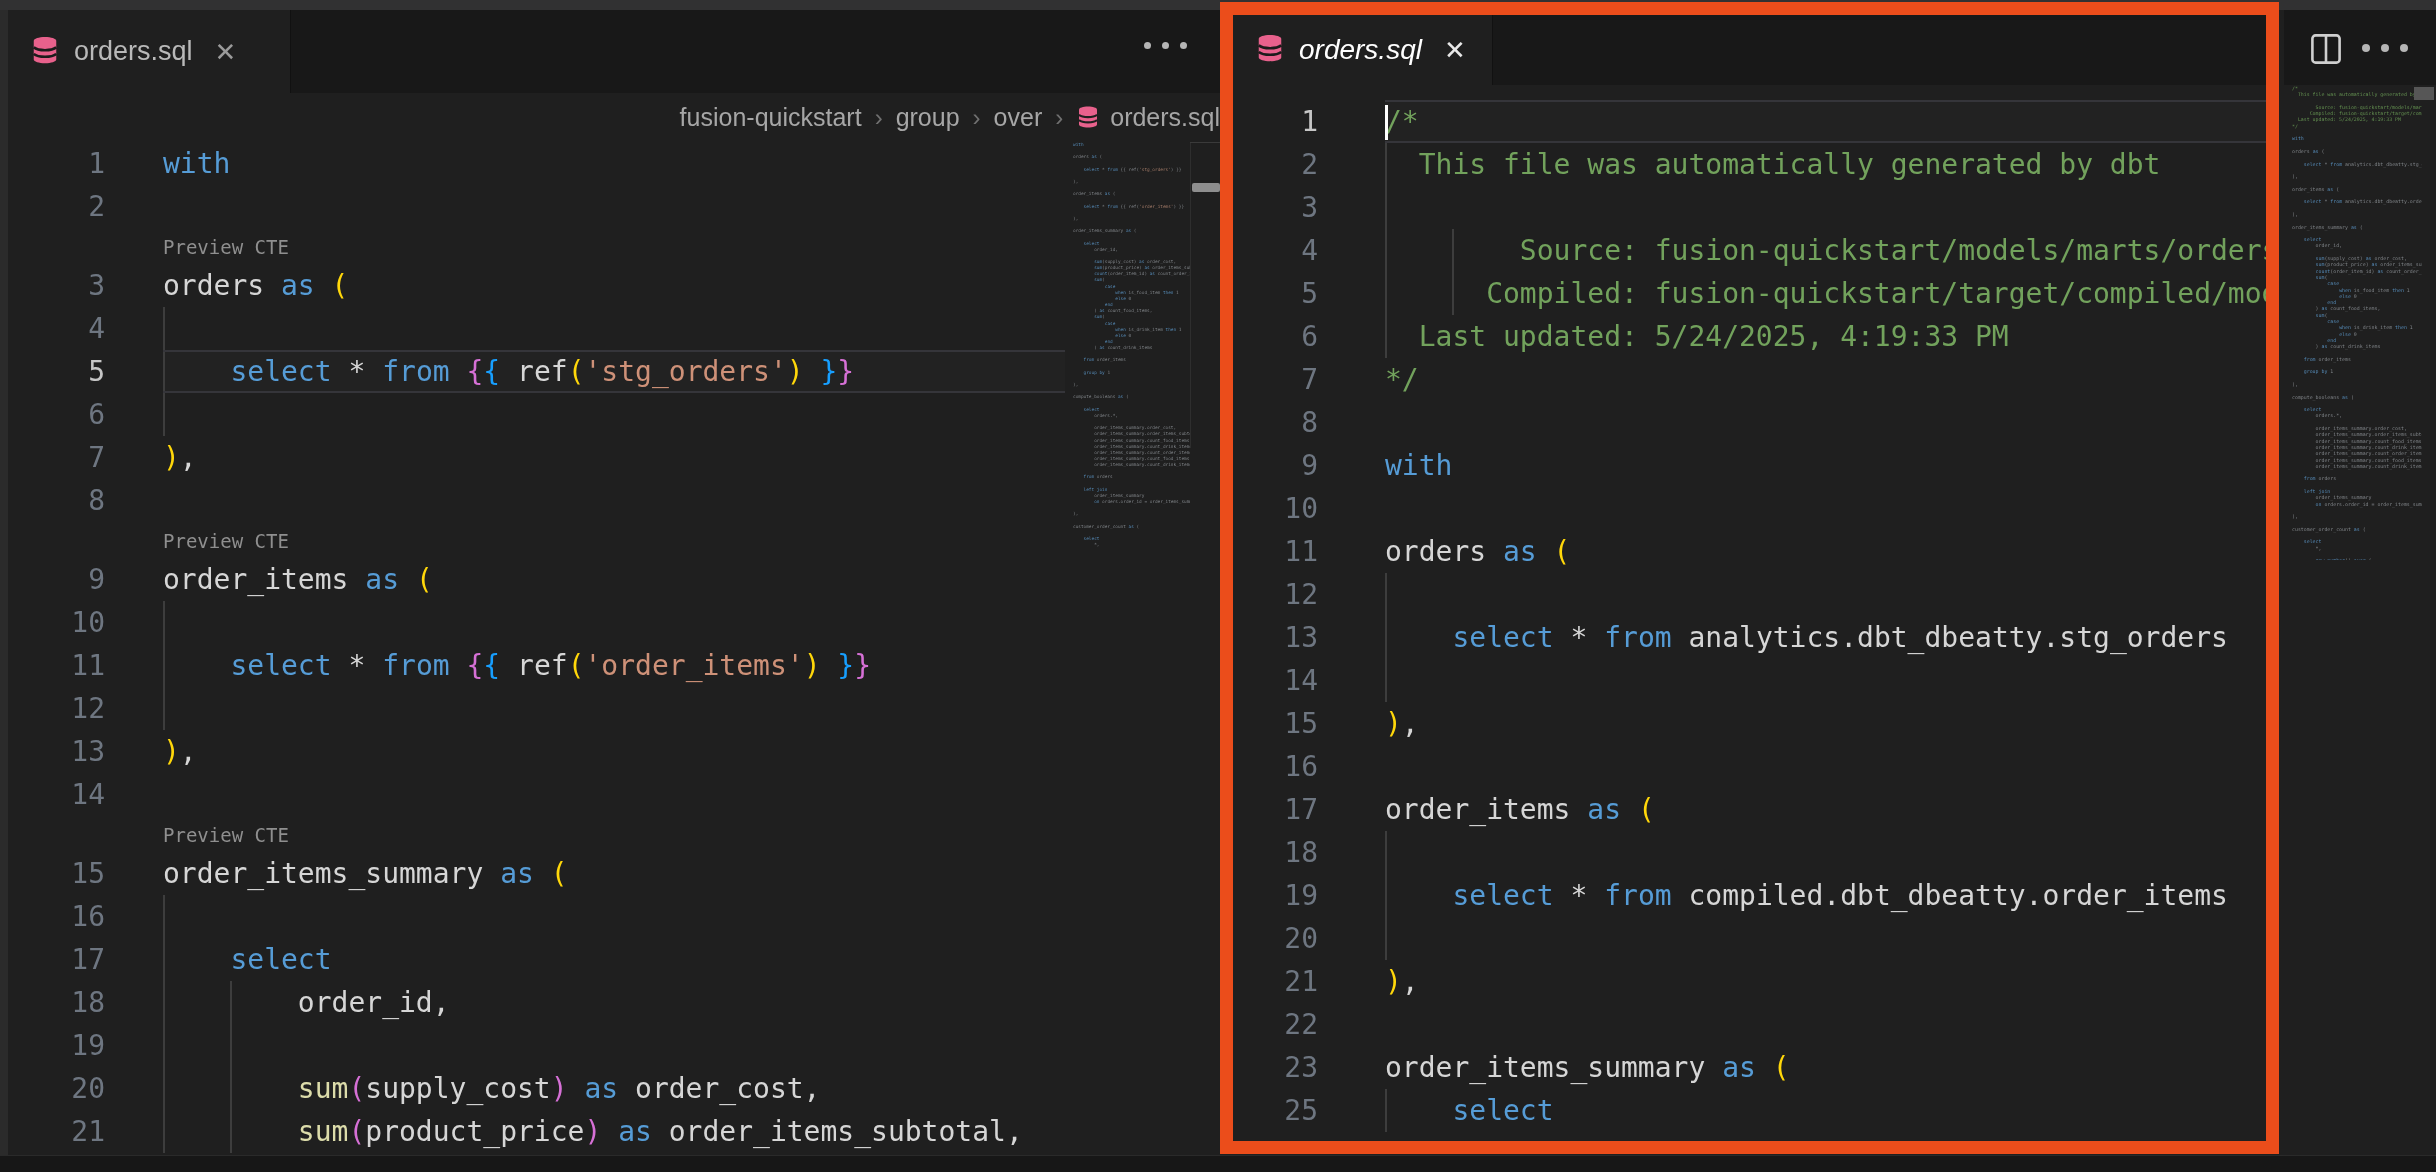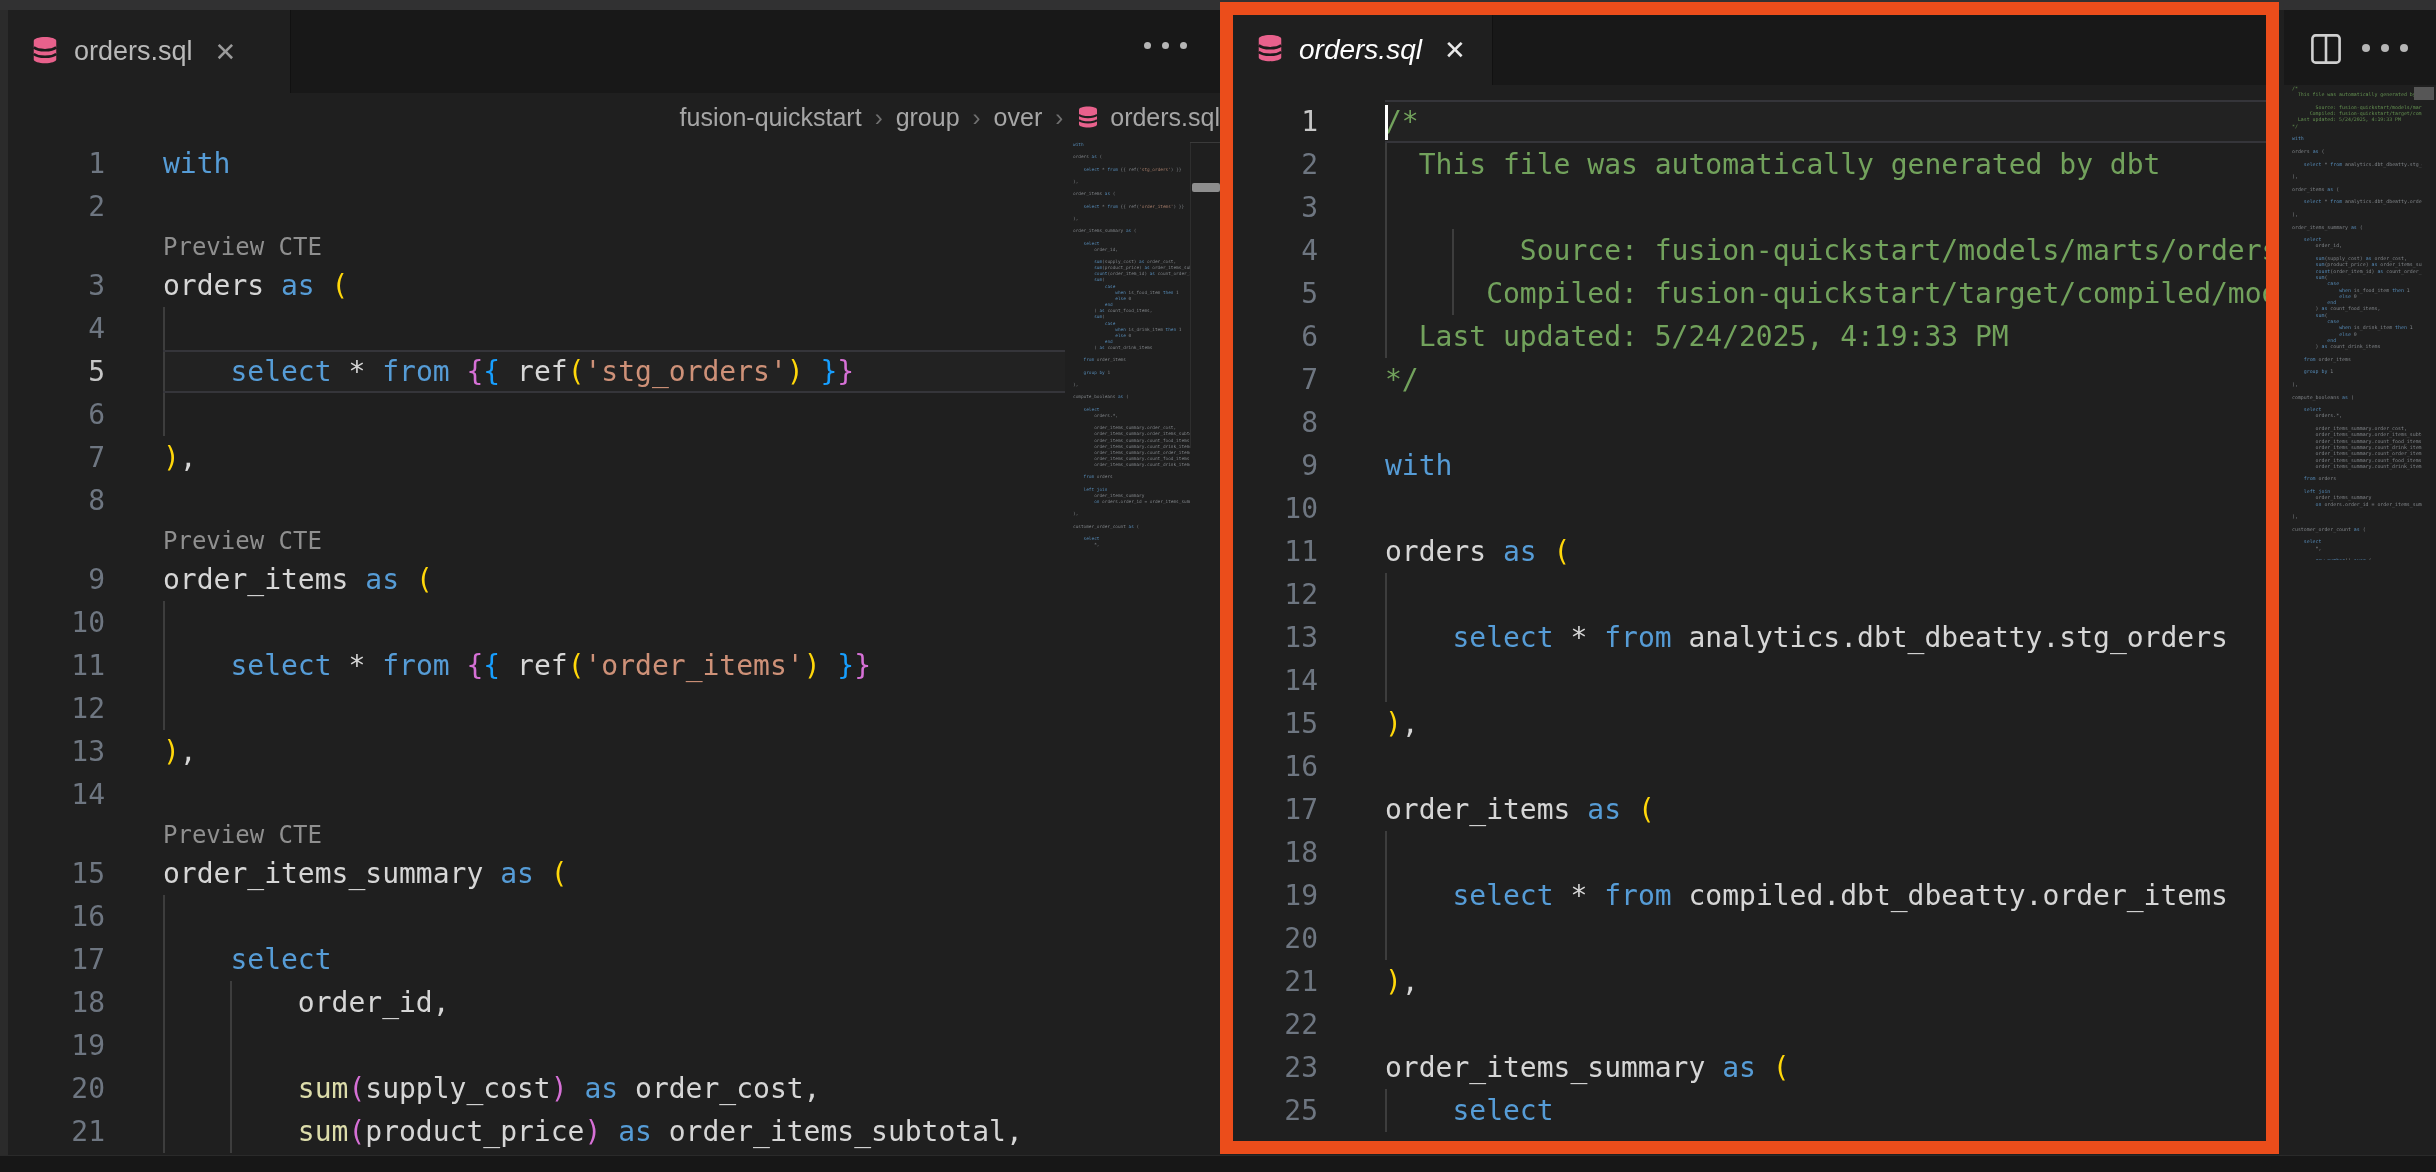--- a/index.html
+++ b/index.html
@@ -34,21 +34,21 @@
   .editor{position:absolute;overflow:hidden;}
   #left-editor{left:8px;top:142px;width:1057px;height:1013px;}
   .row{display:flex;height:43px;}
   .gutter{flex:none;box-sizing:border-box;text-align:right;color:#6e7681;font-size:28px;line-height:43px;}
   #left-editor .gutter{width:155px;padding-right:58px;}
   #right-editor .gutter{width:152px;padding-right:67px;}
   .codewrap{position:relative;flex:1;white-space:pre;font-size:28px;line-height:43px;color:#d6d6d6;}
   .curline{border-top:2px solid #35353a;border-bottom:2px solid #35353a;background:rgba(255,255,255,0.015);line-height:39px;}
   .cur-num{color:#c6c6c6;}
   .guide{position:absolute;top:0;bottom:0;width:2px;background:#3d3d3d;}
-  .lens{height:36px;line-height:38px;font-size:24px;color:#8f8f8f;}
+  .lens{height:36px;line-height:38px;font-size:19px;color:#8f8f8f;}
   .cursor{position:absolute;left:0;top:3px;width:3px;height:35px;background:#fff;}
 
   .tk-k{color:#569cd6;} .tk-p{color:#d6d6d6;} .tk-c{color:#72a25c;} .tk-s{color:#ce9178;}
   .tk-y{color:#ffd70a;} .tk-m{color:#d670d6;} .tk-b{color:#179fff;} .tk-f{color:#dcdcaa;}
 
   
   .minimap{position:absolute;overflow:hidden;}
   #left-minimap{left:1073px;top:142px;width:117px;height:410px;}
   #right-minimap{left:2292px;top:85px;width:130px;height:475px;}
   .minimap pre{margin:0;font-family:"DejaVu Sans Mono",monospace;color:#90959a;opacity:.85;}

